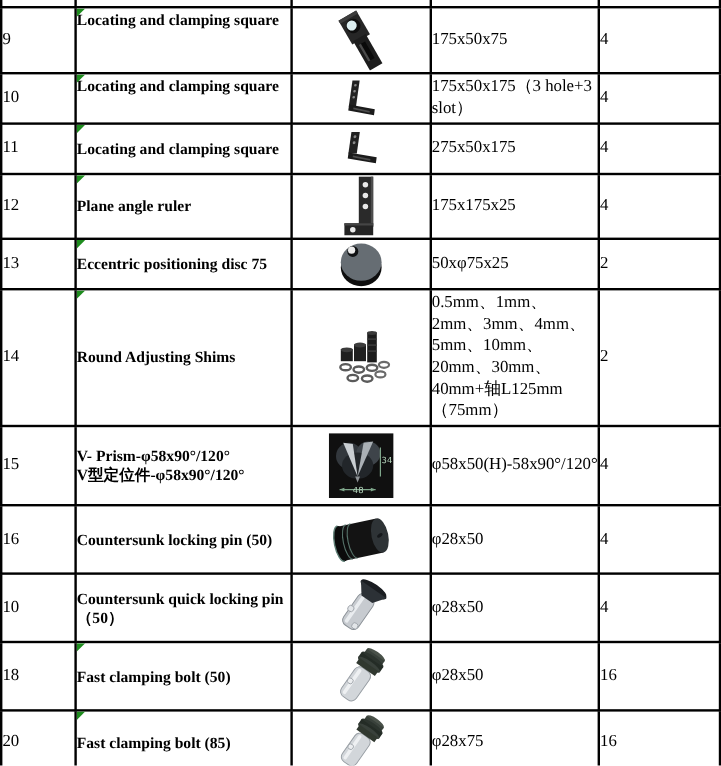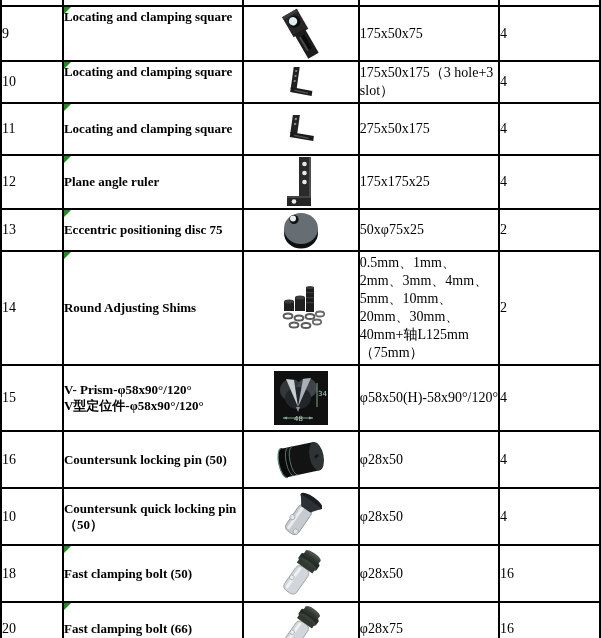--- a/index.html
+++ b/index.html
@@ -79,21 +79,21 @@
           <circle cx="15" cy="16" r="1.1" fill="#888"></circle>
           <path d="M12 22 L34 26 L34 31 L12 27 Z" fill="#1b1b1b"></path>
           <path d="M16 24.5 L30 27.5 L30 29 L16 26 Z" fill="#4c4c4c"></path>
         </g>
       </svg>
     </td>
     <td class="spec">175x50x175（3 hole+3 slot）</td>
     <td class="qty">4</td>
   </tr>
 
-  <tr style="height:52px">
+  <tr style="height:42px">
     <td class="num">11</td>
     <td class="name">
       <span class="marker"></span>
       <span>Locating and clamping square</span>
     </td>
     <td class="img">
       <svg width="40" height="30" viewBox="0 0 40 30">
         <g transform="skewX(-8)">
           <rect x="12" y="1" width="7" height="18" fill="#222"></rect>
           <circle cx="15.5" cy="5" r="1.2" fill="#888"></circle>
@@ -269,21 +269,21 @@
       </svg>
     </td>
     <td class="spec">φ28x50</td>
     <td class="qty">16</td>
   </tr>
 
   <tr style="height:54px">
     <td class="num">20</td>
     <td class="name">
       <span class="marker"></span>
-      <span>Fast clamping bolt (66)</span>
+      <span>Fast clamping bolt (85)</span>
     </td>
     <td class="img">
       <svg width="46" height="50" viewBox="0 0 46 52">
         <g transform="rotate(35 23 26)">
           <rect x="15" y="19" width="15" height="29" rx="5" fill="#d2d6da" stroke="#969ca2" stroke-width="0.8"></rect>
           <rect x="17.5" y="21" width="3" height="25" rx="1.5" fill="#eef0f2"></rect>
           <circle cx="17.5" cy="34" r="2.4" fill="#eceef0" stroke="#9aa0a6" stroke-width="0.7"></circle>
           <ellipse cx="22.5" cy="4" rx="9" ry="2.8" fill="#4a524a"></ellipse>
           <rect x="13.5" y="4" width="18" height="5" fill="#39413b"></rect>
           <ellipse cx="22.5" cy="9" rx="11" ry="3" fill="#2c342e"></ellipse>

